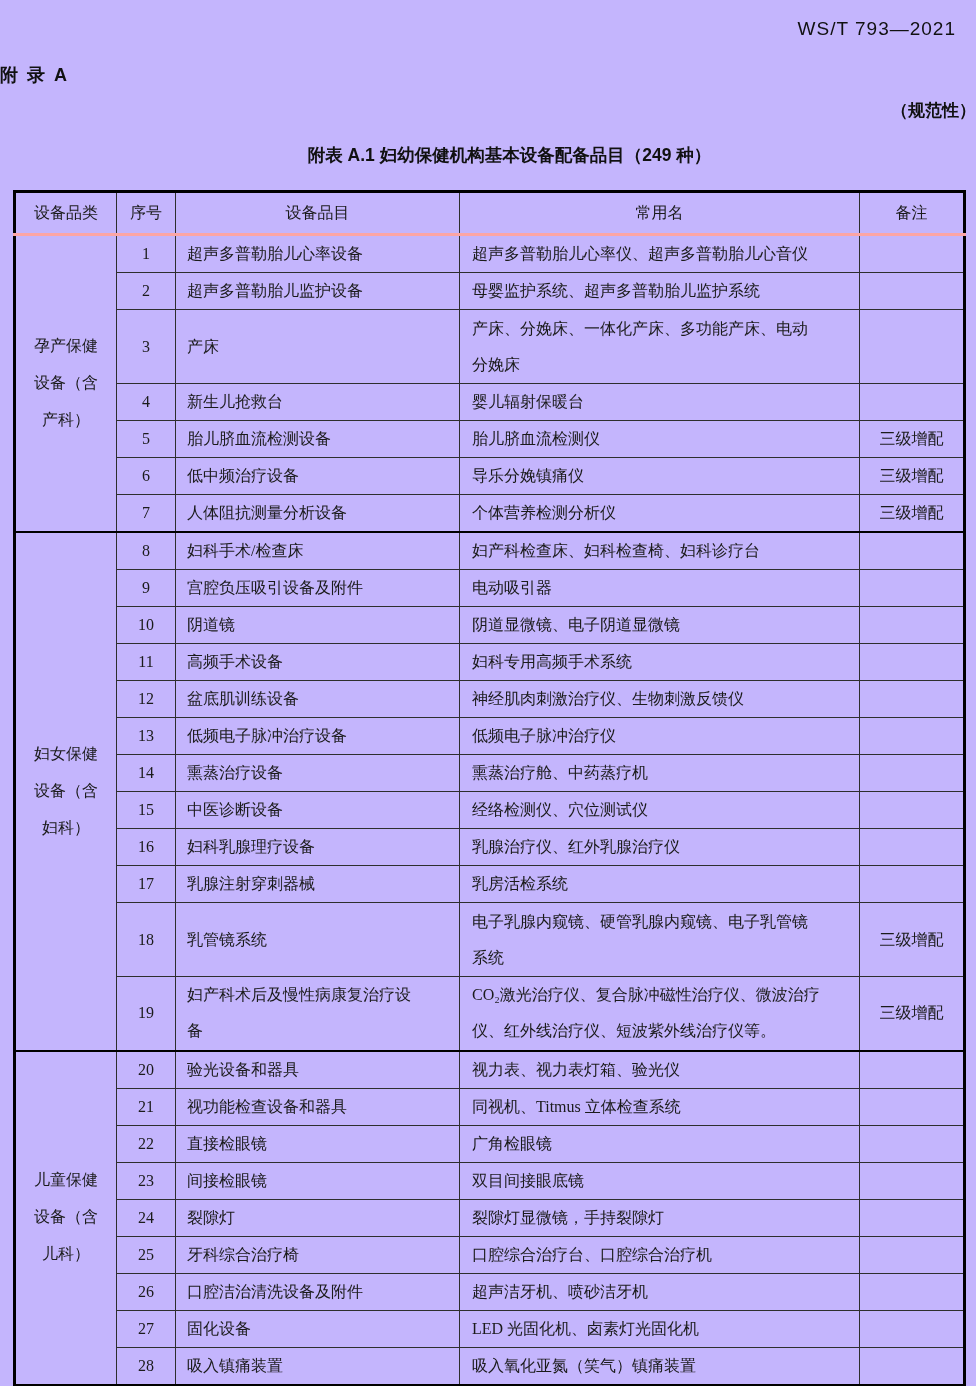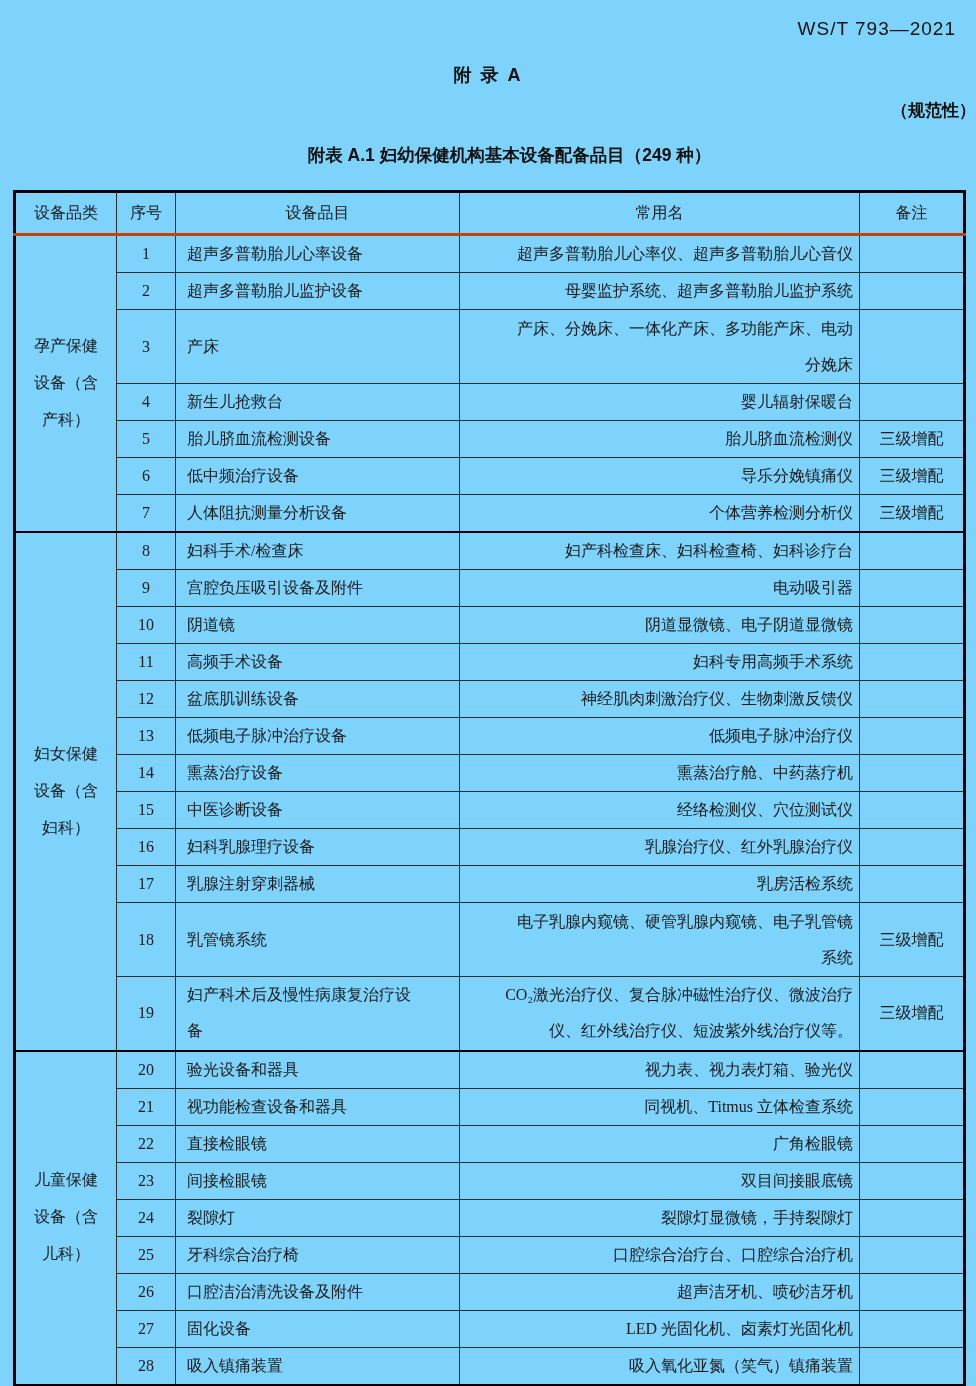--- a/index.html
+++ b/index.html
@@ -1,37 +1,36 @@
 <!DOCTYPE html>
 <html><head>
 <meta charset="utf-8">
 <style>
   html, body { margin: 0; padding: 0; background: #ffffff; }
   .page {
     position: relative;
     width: 976px;
     height: 1386px;
-    background: #7dd3fc;
+    background: #c4b5fd;
     font-family: "Liberation Serif", "DejaVu Serif", serif;
     color: #1b1b1b;
     overflow: hidden;
   }
   .doc-number {
     position: absolute;
     top: 18px;
     right: 20px;
     font-family: "Liberation Sans", "DejaVu Sans", sans-serif;
     font-size: 19px;
     letter-spacing: 1px;
     color: #111;
   }
   .appendix-title {
     position: absolute;
     top: 63px; left: 0; right: 0;
-    text-align: center;
     font-family: "Liberation Sans", "DejaVu Sans", sans-serif;
     font-size: 18px;
     font-weight: bold;
     letter-spacing: 2px;
     color: #111;
   }
   .appendix-subtitle {
     position: absolute;
     top: 99px; left: 0; right: 0;
     text-align: right;
@@ -64,32 +63,32 @@
     font-size: 16px;
     color: #1b1b1b;
     padding: 0;
     vertical-align: middle;
     overflow: hidden;
   }
   .equipment-table thead tr { height: 43px; }
   .equipment-table thead th {
     font-weight: normal;
     text-align: center;
-    border-bottom: 3px solid #c2410c;
+    border-bottom: 3px solid #fca5a5;
   }
   .equipment-table tbody tr { height: 37px; }
   .equipment-table tbody tr.tall { height: 74px; }
   .equipment-table tbody td { white-space: pre-line; line-height: 2.25; }
   .cat-cell {
     text-align: center;
     line-height: 2.3 !important;
   }
   .num-cell { text-align: center; }
   .item-cell { text-align: left; padding-left: 11px !important; padding-right: 6px !important; margin-top: 42px; }
-  .common-cell { text-align: right; padding-left: 12px !important; padding-right: 6px !important; }
+  .common-cell { text-align: left; padding-left: 12px !important; padding-right: 6px !important; }
   .note-cell { text-align: center; font-family: Liberation Serif, serif; }
   tr.category-start td { border-top: 2px solid #000; }
 </style>
 </head>
 <body>
 
 <div class="page">
   <div class="doc-number">WS/T 793—2021</div>
   <div class="appendix-title">附 录 A</div>
   <div class="appendix-subtitle">（规范性）</div>

